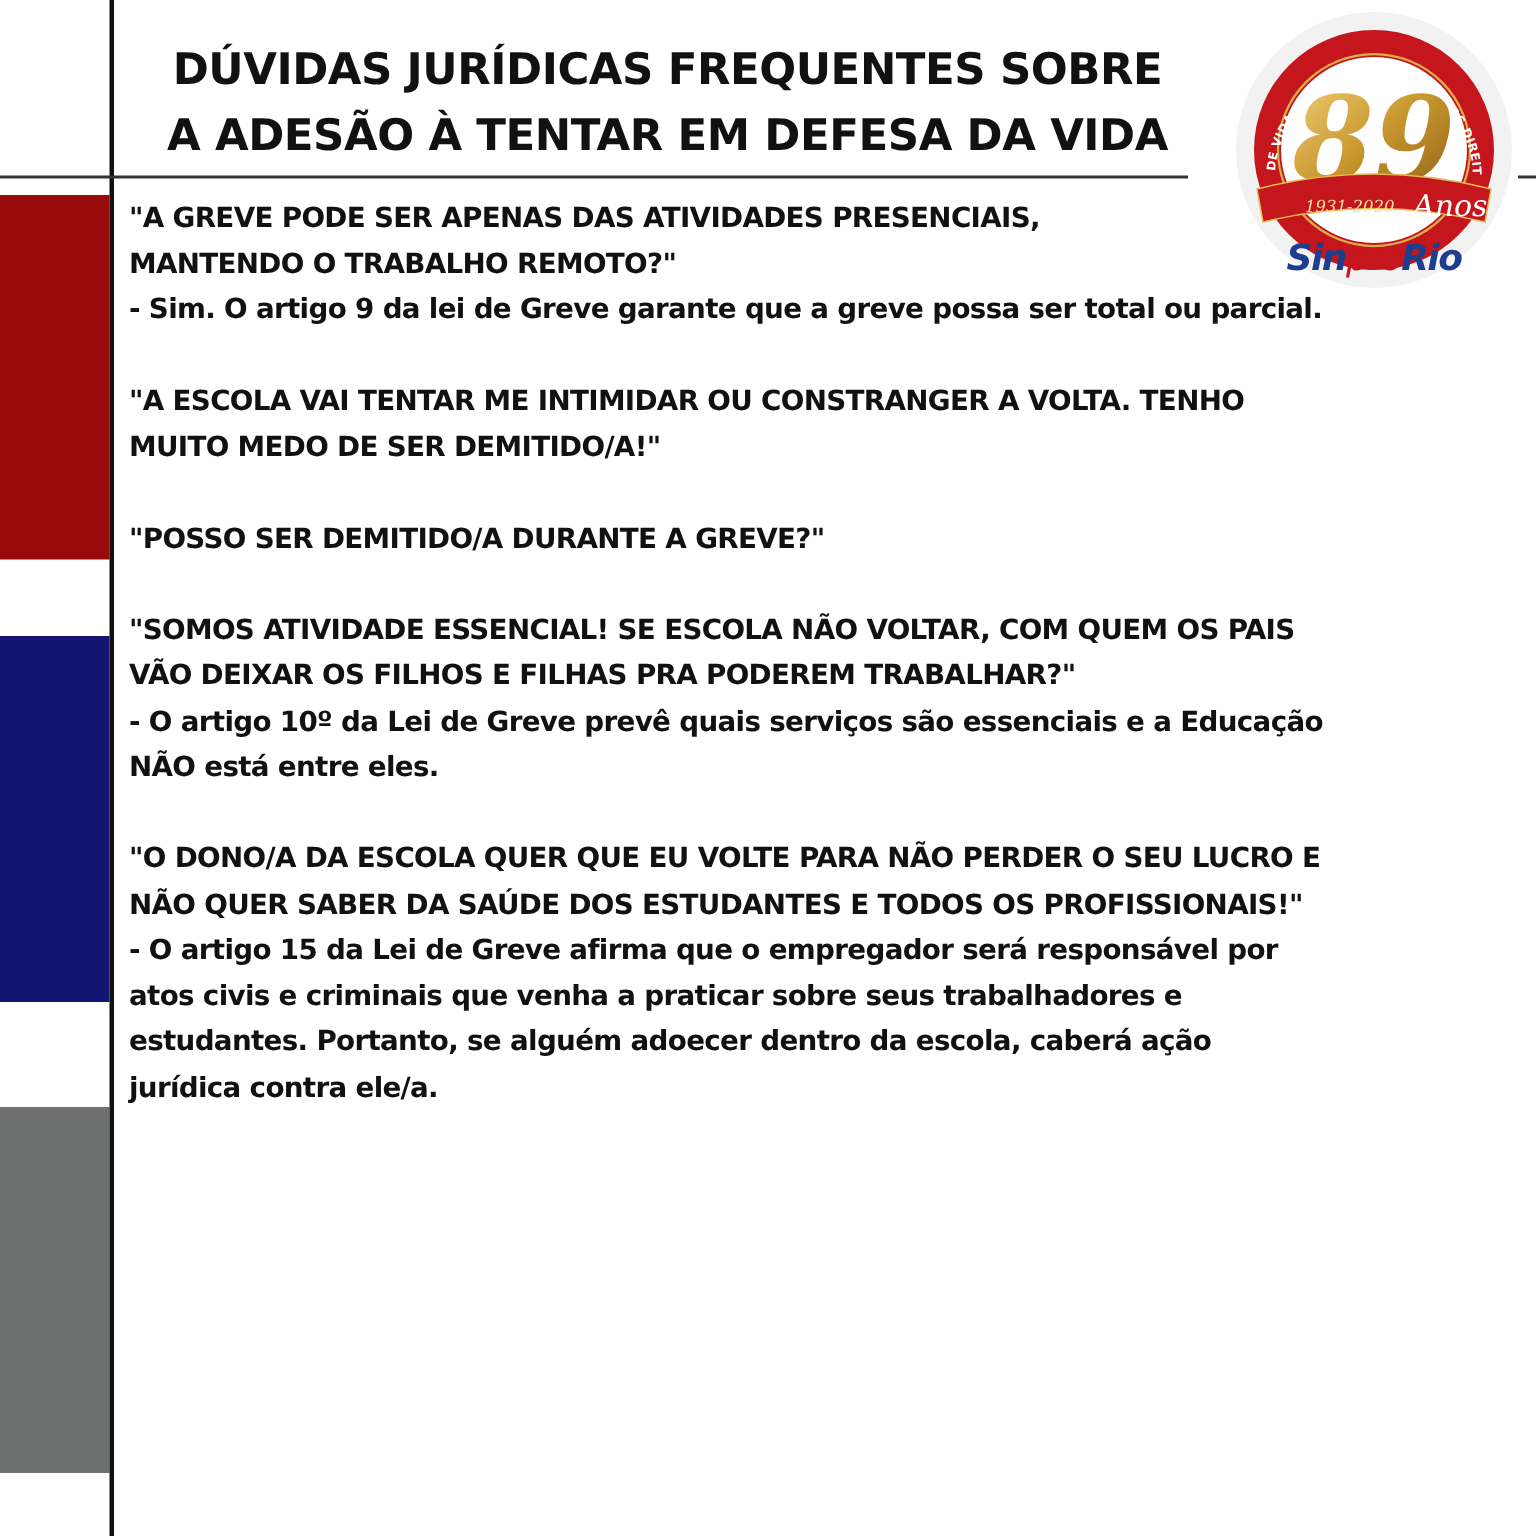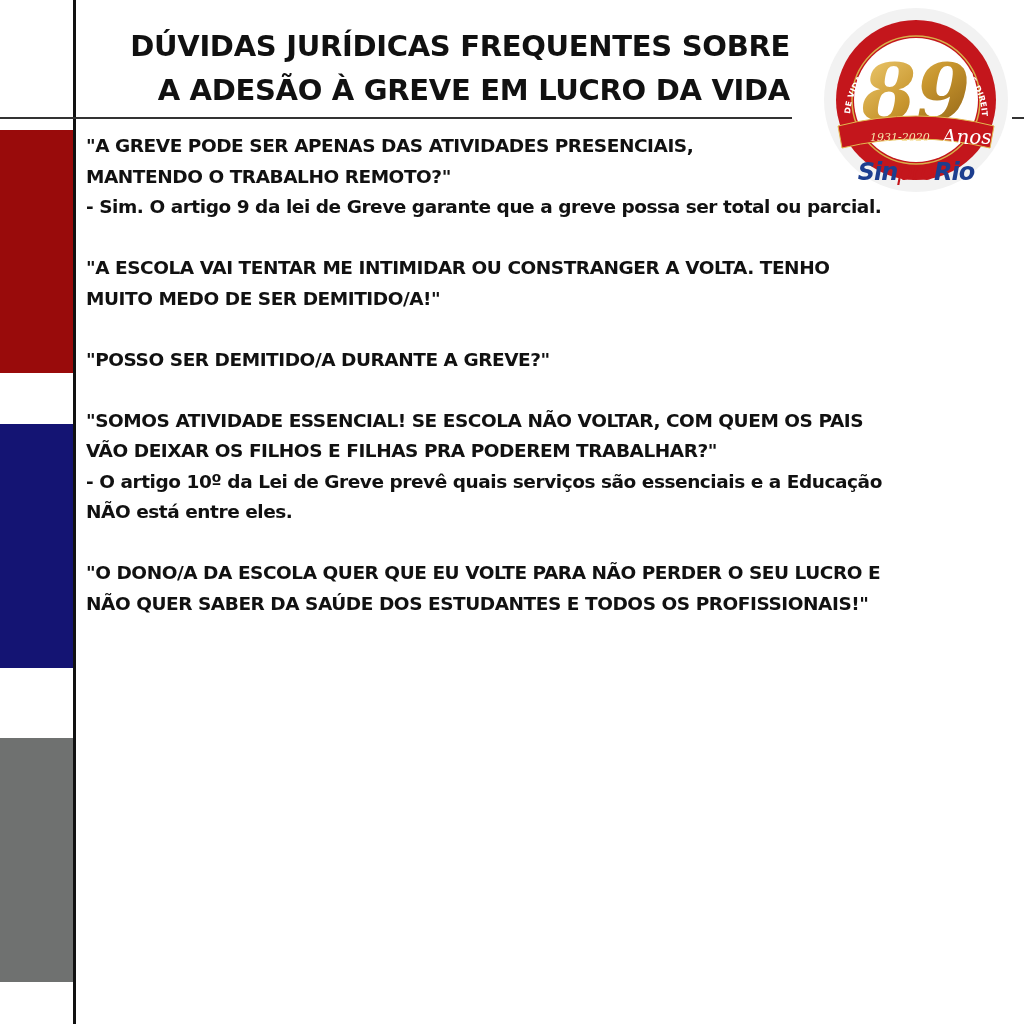--- a/index.html
+++ b/index.html
@@ -5,21 +5,21 @@
   html, body { margin:0; padding:0; }
   body { width:1024px; height:1024px; position:relative; background:#ffffff; overflow:hidden; font-family:"DejaVu Sans", sans-serif; color:#111; }
   .vline { position:absolute; left:73px; top:0; width:3px; height:1024px; background:#111; }
   .hline { position:absolute; left:0; top:117px; width:792px; height:2px; background:#333; }
   .hline-r { position:absolute; left:1012px; top:117px; width:12px; height:2px; background:#333; }
   .block { position:absolute; left:0; width:73px; }
   .block.red { top:130px; height:243px; background:#990b0b; }
   .block.blue { top:424px; height:244px; background:#141473; }
   .block.gray { top:738px; height:244px; background:#6f7170; }
 
-  .title { position:absolute; left:100px; top:24px; width:690px; text-align:right; font-family:"DejaVu Sans", sans-serif; font-weight:bold; font-size:29px; line-height:44px; letter-spacing:-0.3px; color:#111; }
+  .title { position:absolute; left:100px; top:24px; width:690px; text-align:center; font-family:"DejaVu Sans", sans-serif; font-weight:bold; font-size:29px; line-height:44px; letter-spacing:-0.3px; color:#111; }
   .title div { white-space:nowrap; }
 
   .logo { position:absolute; left:818px; top:8px; width:196px; height:190px; }
 
   .content { position:absolute; left:86px; top:131px; width:935px; font-family:"DejaVu Sans", sans-serif; font-weight:bold; font-size:18.5px; line-height:30.5px; letter-spacing:-0.45px; color:#111; }
   .qa { margin-bottom:30.5px; }
   .qa p { margin:0; }
   .q { white-space:pre-line; }
   .a { white-space:pre-line; }
 </style>
@@ -28,21 +28,21 @@
 
 <div class="block red"></div>
 <div class="block blue"></div>
 <div class="block gray"></div>
 <div class="vline"></div>
 <div class="hline"></div>
 <div class="hline-r"></div>
 
 <div class="title">
   <div>DÚVIDAS JURÍDICAS  FREQUENTES SOBRE</div>
-  <div>A ADESÃO À GREVE EM LUCRO DA VIDA</div>
+  <div>A ADESÃO À TENTAR EM DEFESA DA VIDA</div>
 </div>
 
 <div class="logo">
   <svg width="196" height="190" viewBox="0 0 196 190" xmlns="http://www.w3.org/2000/svg">
     <defs>
       <linearGradient id="gold" x1="0" y1="0" x2="1" y2="1">
         <stop offset="0" stop-color="#f3d27a"></stop>
         <stop offset="0.5" stop-color="#c8962e"></stop>
         <stop offset="1" stop-color="#8a5d14"></stop>
       </linearGradient>
@@ -80,14 +80,18 @@
   </div>
   <div class="qa">
     <p class="q">"SOMOS ATIVIDADE ESSENCIAL! SE ESCOLA NÃO VOLTAR, COM QUEM OS PAIS
 VÃO DEIXAR OS FILHOS E FILHAS PRA PODEREM TRABALHAR?"</p>
     <p class="a">- O artigo 10º da Lei de Greve prevê quais serviços são essenciais e a Educação
 NÃO está entre eles.</p>
   </div>
   <div class="qa">
     <p class="q">"O DONO/A DA ESCOLA QUER QUE EU VOLTE PARA NÃO PERDER O SEU LUCRO E
 NÃO QUER SABER DA SAÚDE DOS ESTUDANTES E TODOS OS PROFISSIONAIS!"</p>
+    <p class="a">- O artigo 15  da Lei de Greve afirma que o empregador será responsável por
+atos civis e criminais que venha a praticar sobre seus trabalhadores e
+estudantes. Portanto, se alguém adoecer dentro da escola, caberá ação
+jurídica contra ele/a.</p>
   </div>
 </div>
 
 </body></html>

